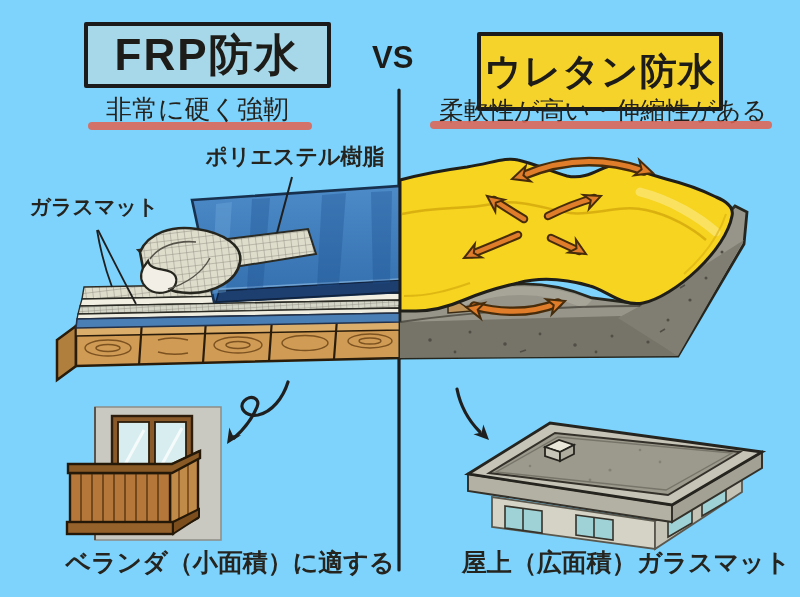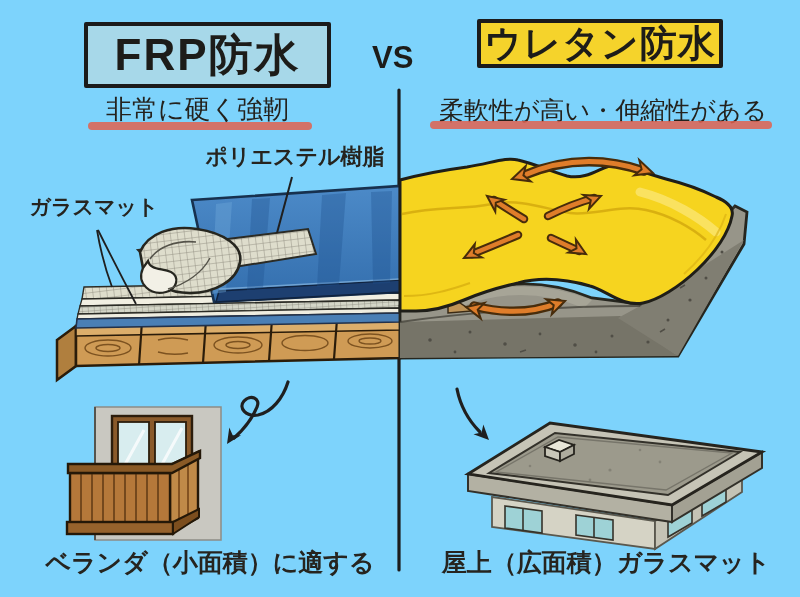--- a/index.html
+++ b/index.html
@@ -5,33 +5,33 @@
   html,body{margin:0;padding:0;}
   body{font-family:"Liberation Sans","DejaVu Sans",sans-serif;background:#ffffff;}
   #stage{position:relative;width:800px;height:597px;background:#7dd3fc;overflow:hidden;}
   #art{position:absolute;left:0;top:0;}
   .txt{position:absolute;color:#22201b;white-space:nowrap;}
   .title-box{position:absolute;display:flex;align-items:center;justify-content:center;
     border:4px solid #1b1b1b;border-radius:2px;box-sizing:border-box;}
   .title-box .t{font-weight:bold;color:#1d1c19;}
   #frp-box{left:84px;top:22px;width:247px;height:66px;background:#a7d8e9;}
   #frp-box .t{font-size:44px;letter-spacing:2px;}
-  #ure-box{left:477px;top:19px;width:246px;height:49px;background:#f5d32b;}
+  #ure-box{left:477px;top:32px;width:246px;height:79px;background:#f5d32b;}
   #ure-box .t{font-size:37px;letter-spacing:1px;}
   #vs{left:372px;top:40px;width:56px;text-align:left;font-size:31px;font-weight:bold;color:#1d1c19;}
   .subtitle{font-size:26px;font-weight:400;text-align:center;color:#24221d;}
   #sub-left{left:60px;top:92px;width:275px;}
   #sub-right{left:418px;top:94px;width:370px;font-size:25px;}
   .underline{position:absolute;height:8px;border-radius:4px;background:#e2604e;opacity:.85;}
   #ul-left{left:88px;top:122px;width:224px;}
   #ul-right{left:430px;top:121px;width:342px;}
   .layer-label{font-size:21px;font-weight:600;text-align:center;color:#26241f;}
   #lbl-poly{left:194px;top:142px;width:202px;font-size:22px;}
   #lbl-glass{left:28px;top:193px;width:132px;}
-  .caption{font-size:25px;font-weight:600;text-align:center;color:#26241f;}
+  .caption{font-size:25px;font-weight:600;text-align:center;color:#26241f;margin-left:20px;}
   #cap-left{left:44px;top:546px;width:332px;}
   #cap-right{left:436px;top:546px;width:340px;}
 </style>
 </head>
 <body>
 
 <div id="stage">
 
   <svg id="art" width="800" height="597" viewBox="0 0 800 597">
     <defs>

